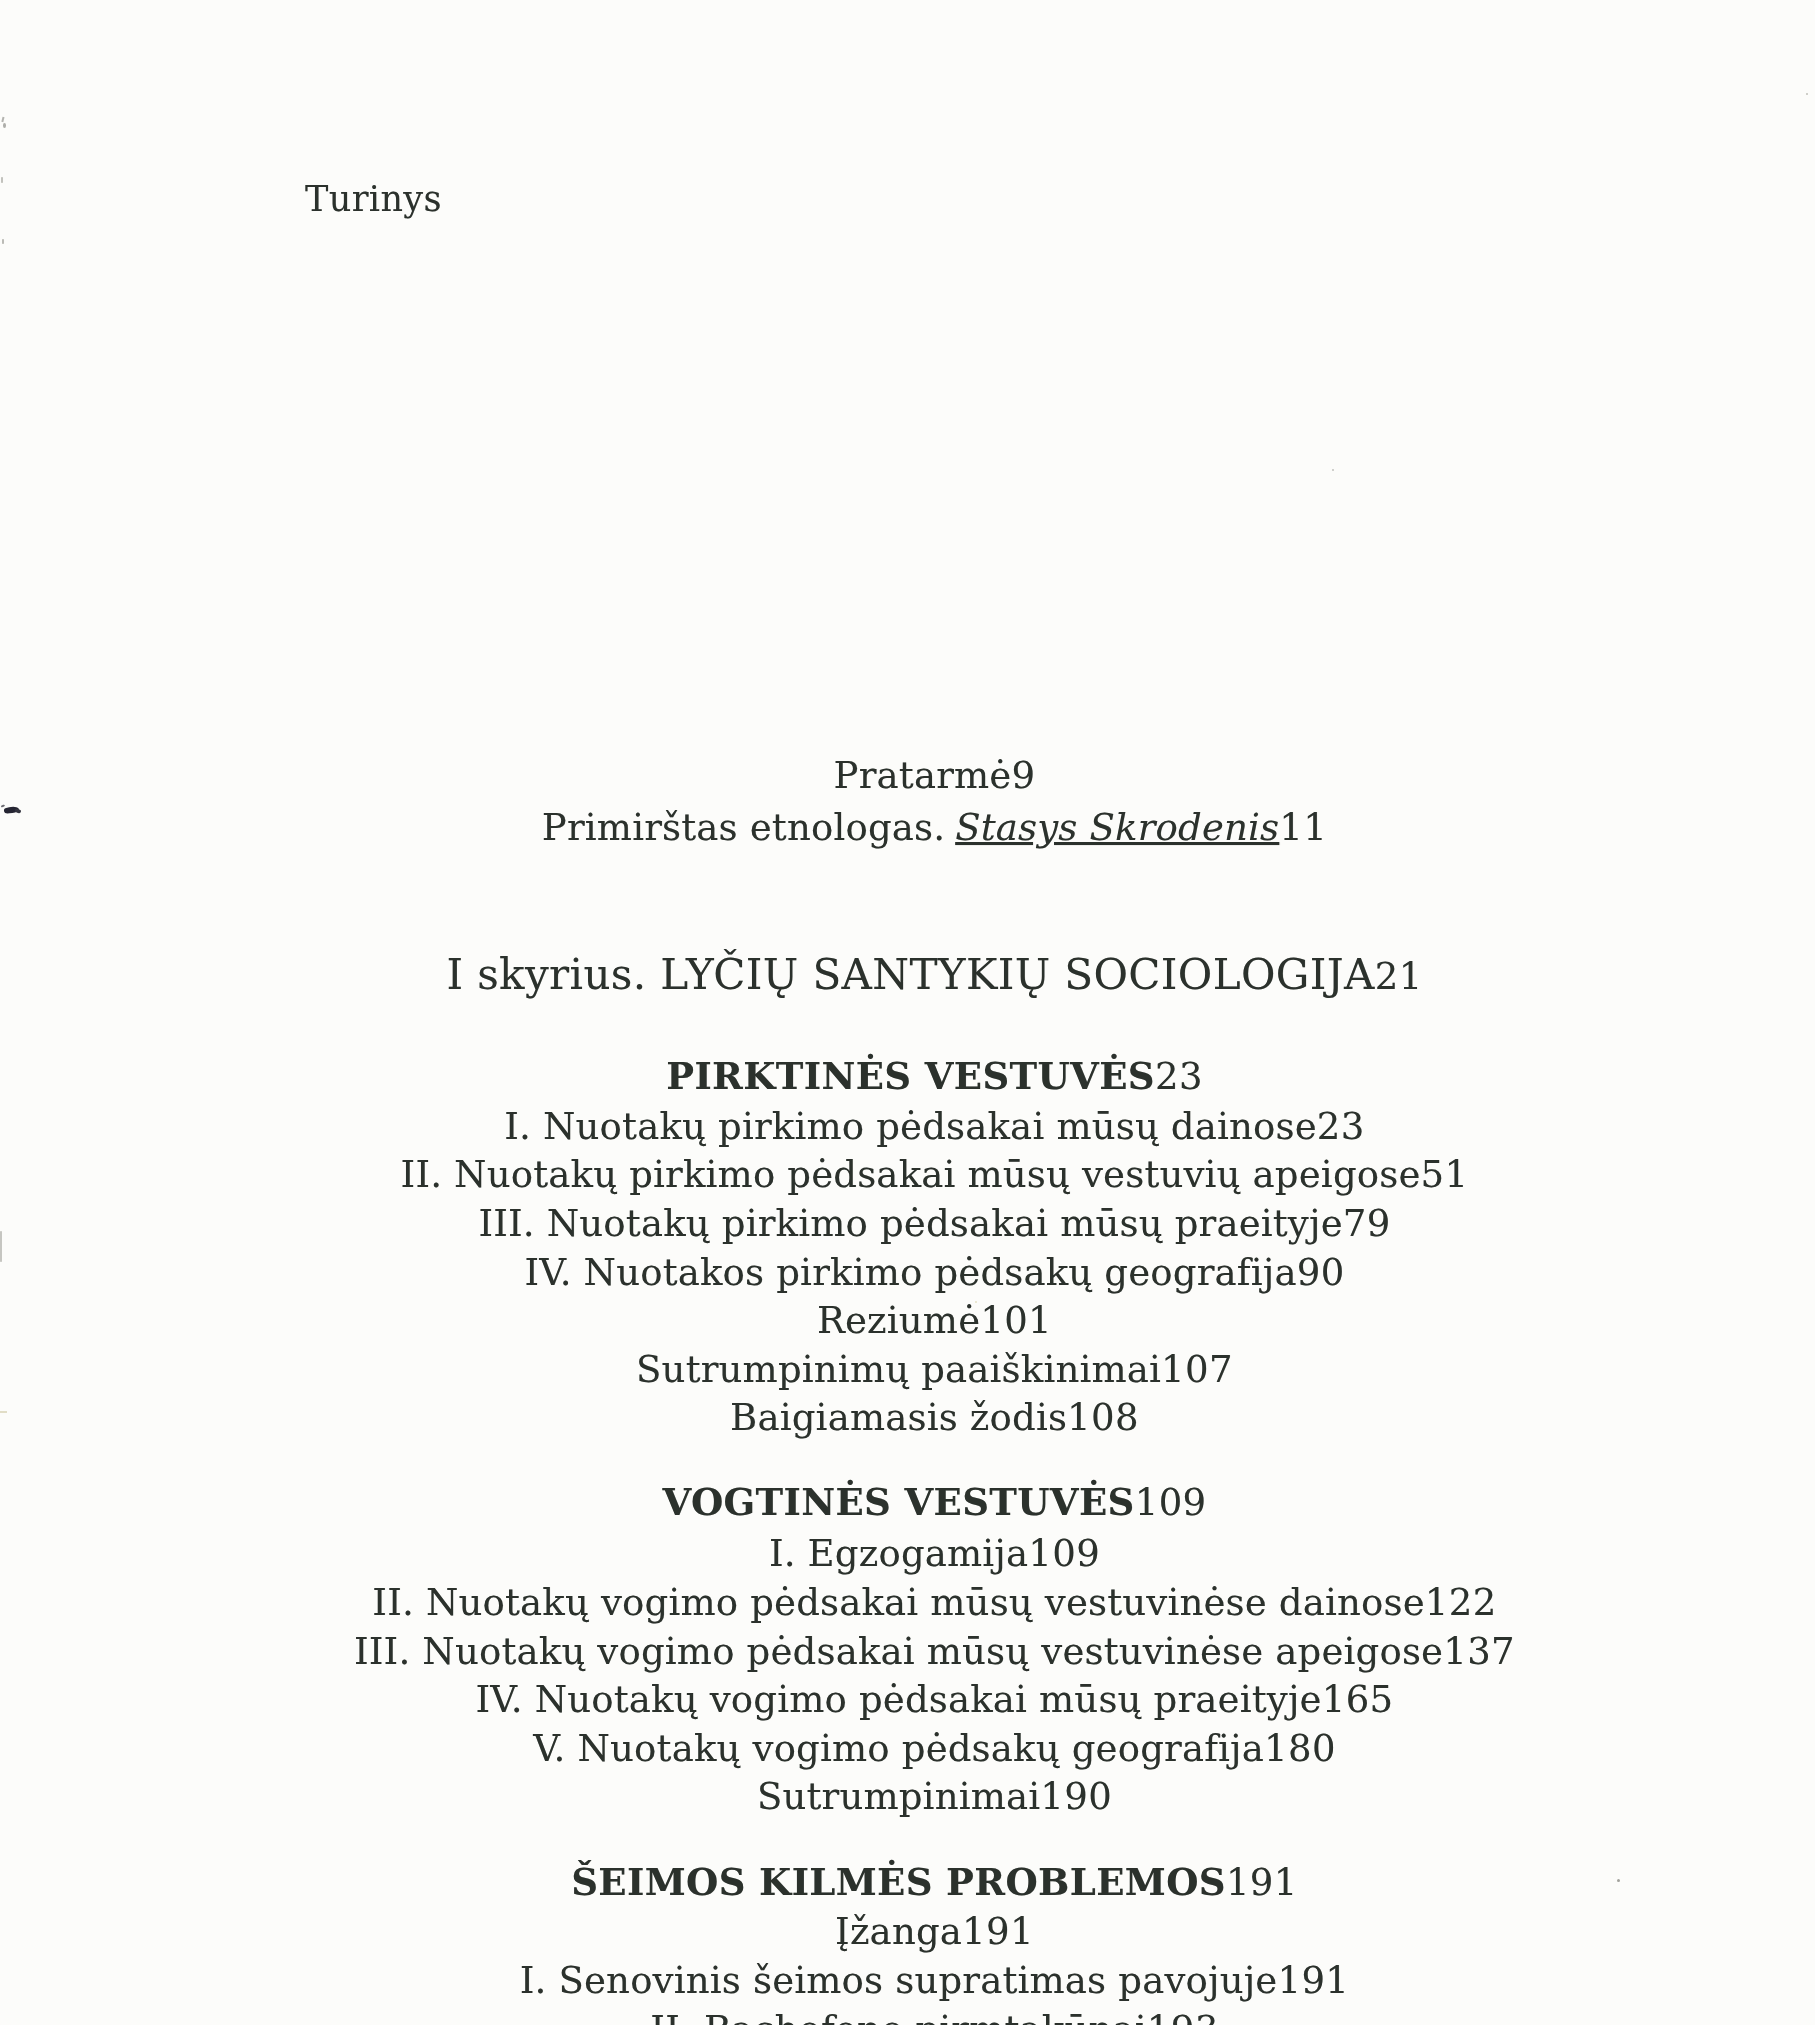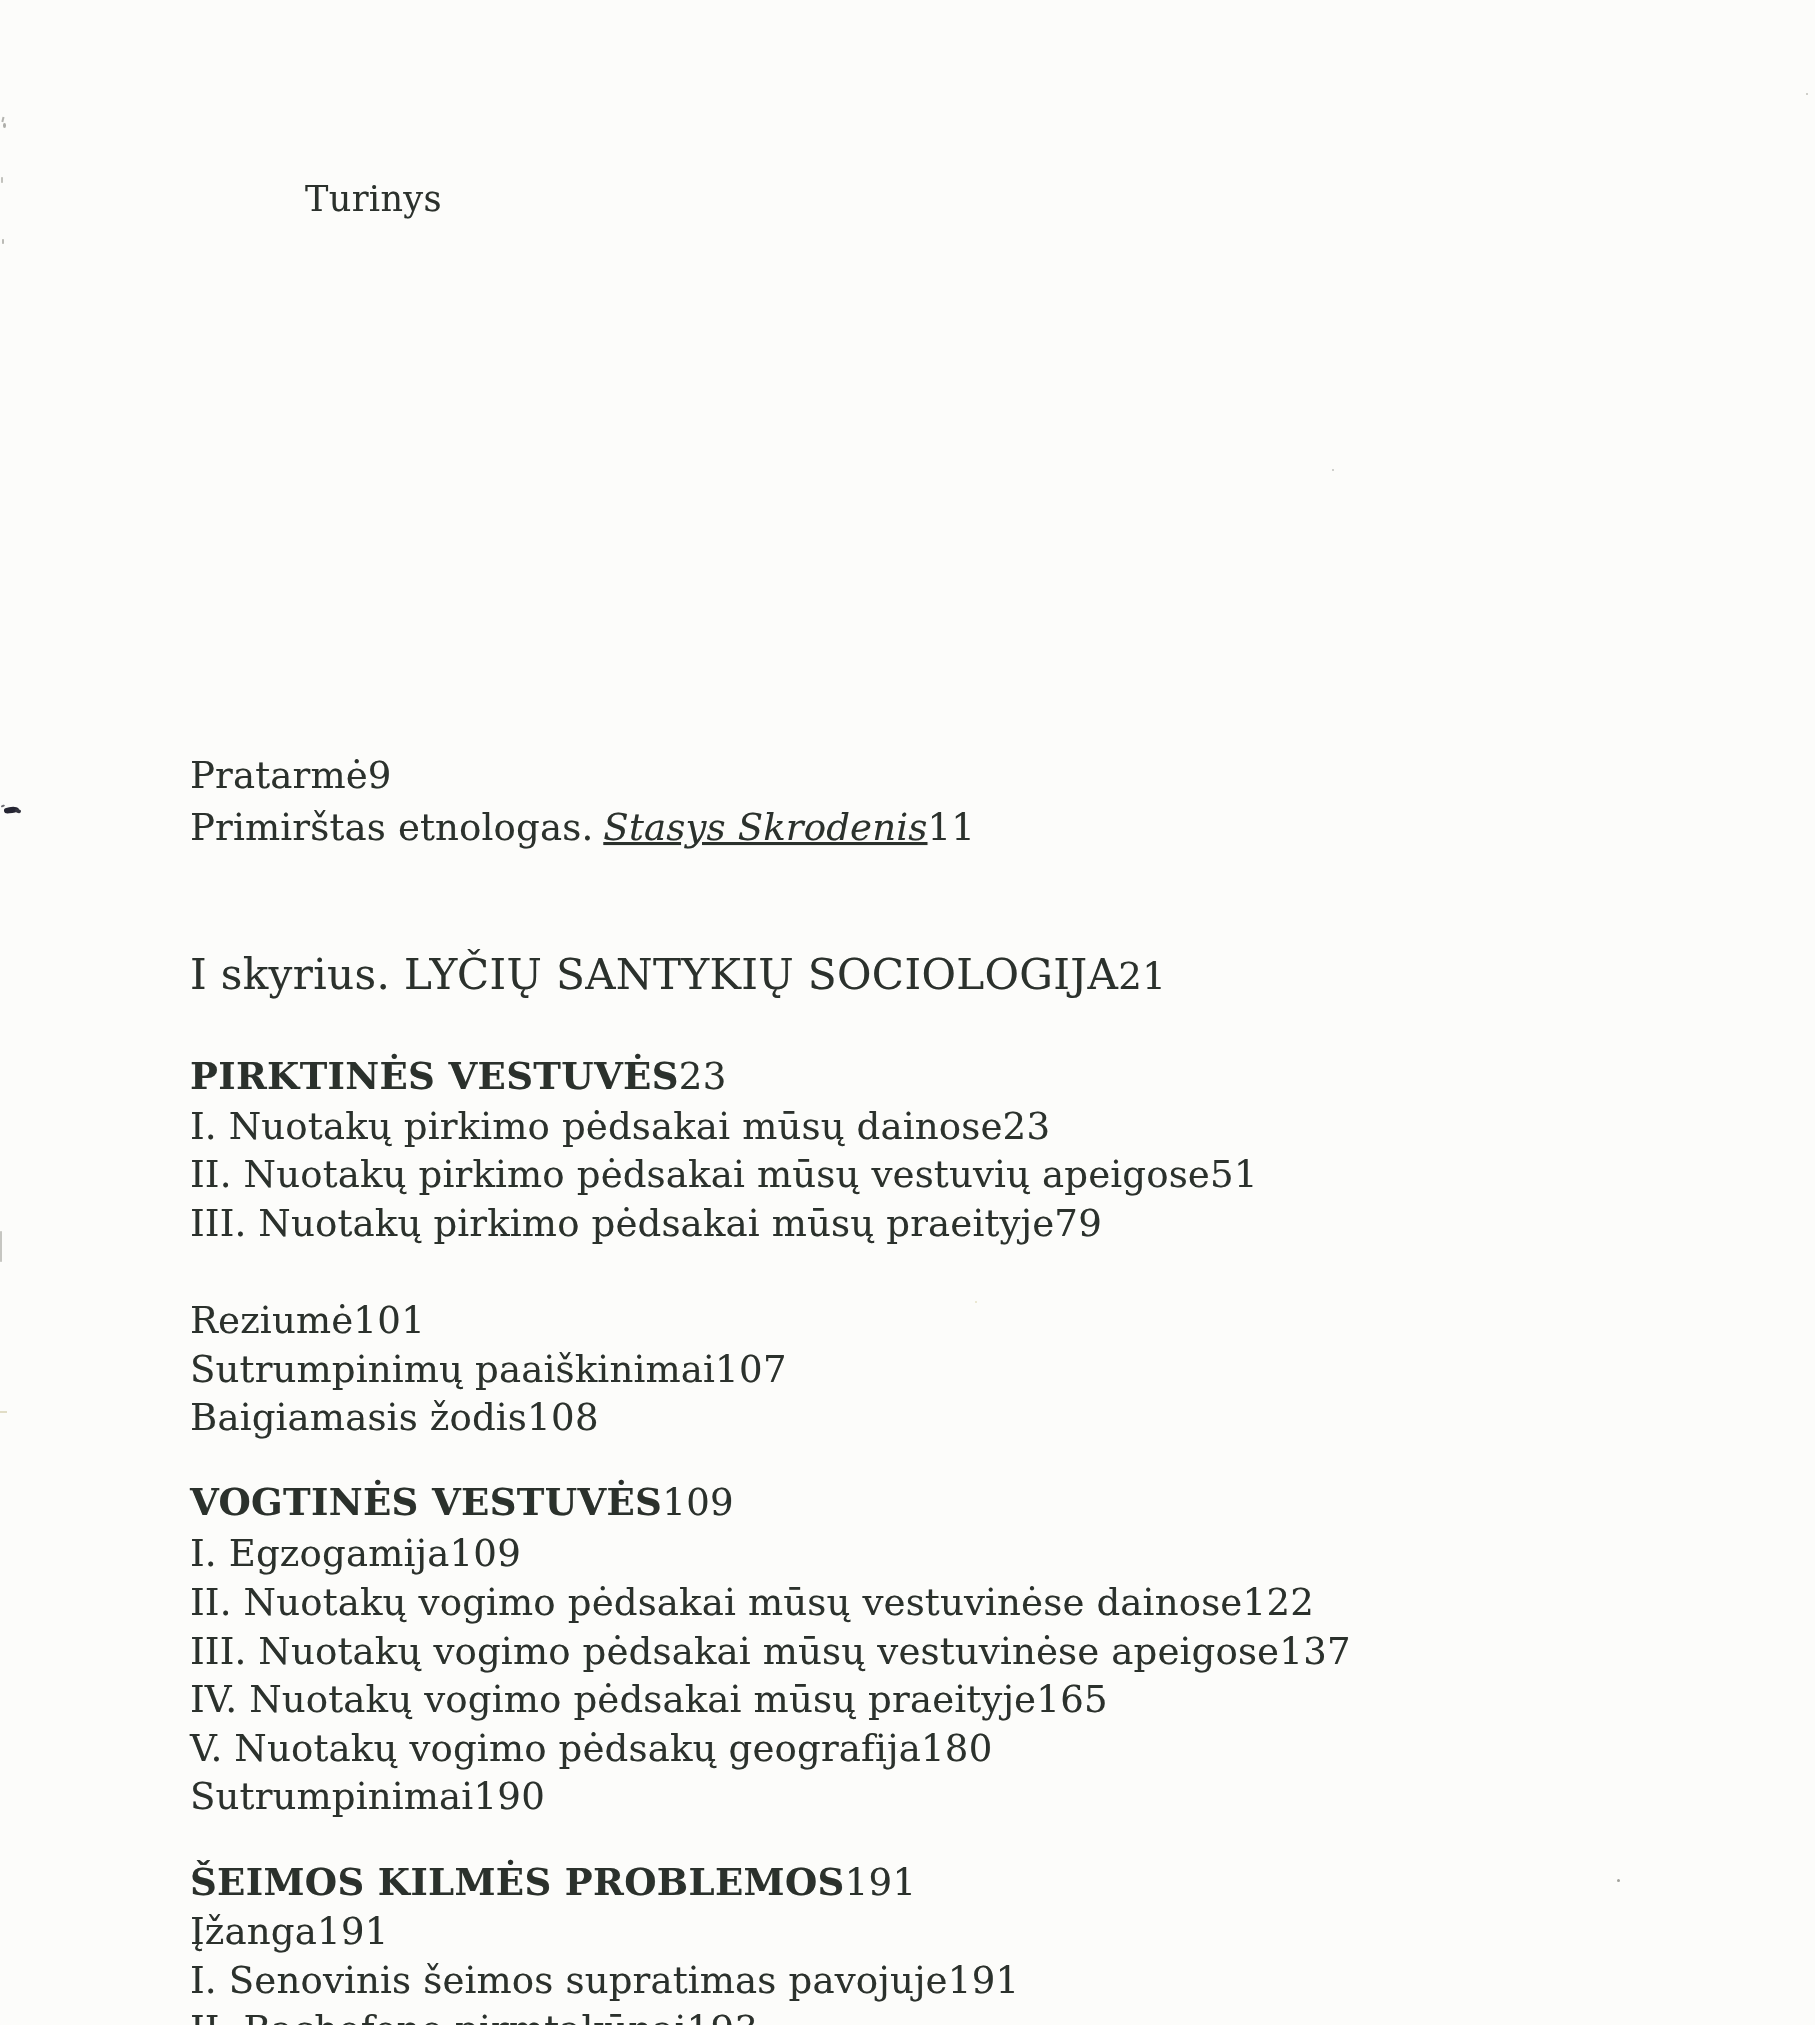--- a/index.html
+++ b/index.html
@@ -18,21 +18,21 @@
   .page{position:absolute;inset:0;}
   .page-title{
     position:absolute;left:305px;top:182px;
     font-size:35px;line-height:1;
     letter-spacing:0.4px;
     text-shadow:0.2px 0.2px 0.3px rgba(43,49,44,0.38);
     white-space:nowrap;
   }
   .row{
     position:absolute;left:190px;right:136px;
-    display:flex;justify-content:flex-start;align-items:baseline;
+    display:flex;justify-content:center;align-items:baseline;
     font-size:37px;line-height:1;
     text-shadow:0.2px 0.2px 0.3px rgba(43,49,44,0.35);
   }
   .row .lbl{white-space:nowrap;letter-spacing:0.2px;}
   .row .lbl-italic{font-style:italic;margin-left:0.27em;white-space:nowrap;text-decoration:underline;}
   .row .pg{white-space:nowrap;letter-spacing:0.4px;}
   .chapter-row{font-size:42px;}
   .chapter-row .lbl{letter-spacing:0.4px;}
   .chapter-row .pg{font-size:37px;}
   .section-heading .lbl{letter-spacing:0.4px;font-weight:bold;}
@@ -84,20 +84,24 @@
     <span class="lbl">I. Nuotakų pirkimo pėdsakai mūsų dainose</span>
     <span class="pg">23</span>
   </div>
   <div class="row" style="top:1156px">
     <span class="lbl">II. Nuotakų pirkimo pėdsakai mūsų vestuvių apeigose</span>
     <span class="pg">51</span>
   </div>
   <div class="row" style="top:1205px">
     <span class="lbl">III. Nuotakų pirkimo pėdsakai mūsų praeityje</span>
     <span class="pg">79</span>
+  </div>
+  <div class="row" style="top:1254px">
+    <span class="lbl">IV. Nuotakos pirkimo pėdsakų geografija</span>
+    <span class="pg">90</span>
   </div>
   <div class="row" style="top:1302px">
     <span class="lbl">Reziumė</span>
     <span class="pg">101</span>
   </div>
   <div class="row" style="top:1351px">
     <span class="lbl">Sutrumpinimų paaiškinimai</span>
     <span class="pg">107</span>
   </div>
   <div class="row" style="top:1399px">

